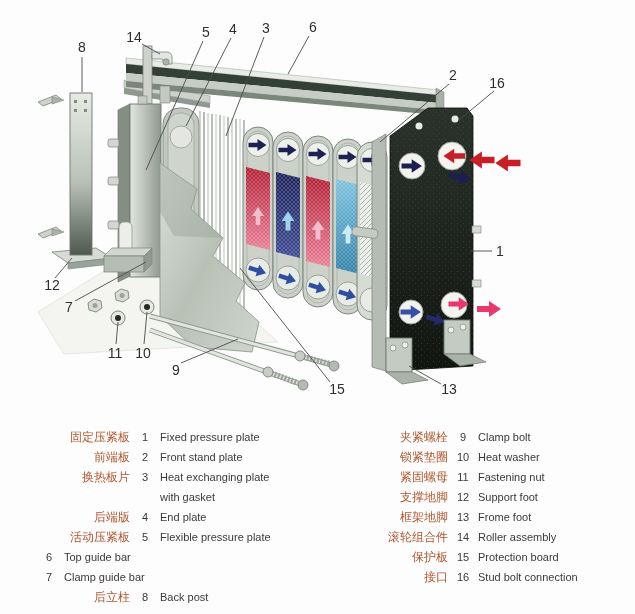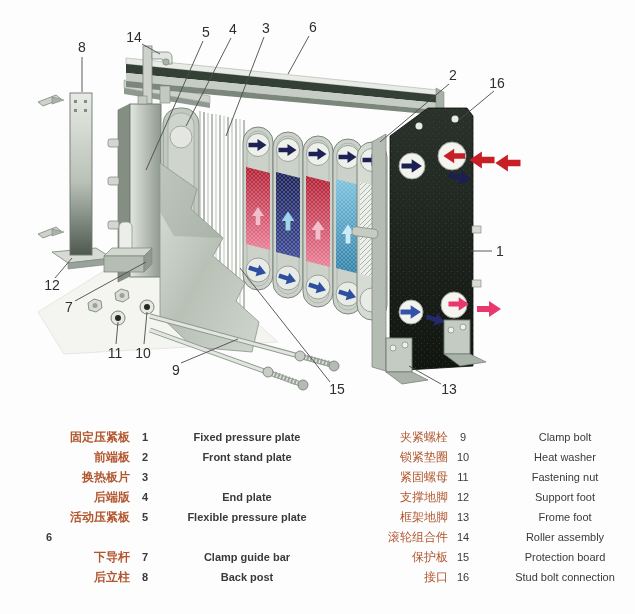--- a/index.html
+++ b/index.html
@@ -4,26 +4,26 @@
 <style>
   html,body{margin:0;padding:0;}
   body{
     width:635px;height:614px;position:relative;background:#fdfdfd;
     font-family:"Liberation Sans","DejaVu Sans",sans-serif;overflow:hidden;
   }
   #diagram{position:absolute;left:0;top:0;}
   .callout{font-size:14px;fill:#2e2e2e;font-family:"Liberation Sans","DejaVu Sans",sans-serif;}
   .leader{stroke:#4a4a4a;stroke-width:0.9;fill:none;}
   .legend{position:absolute;top:427px;font-size:11px;color:#3f3f3f;}
-  .legend-col-left{left:34px;width:300px;position:absolute;font-weight:bold;}
+  .legend-col-left{left:34px;width:300px;position:absolute;}
   .legend-col-right{left:352px;width:300px;position:absolute;}
   .lrow{display:flex;align-items:flex-start;line-height:20px;}
   .cn{width:96px;text-align:right;color:#b2562e;font-size:12px;flex:none;}
   .num{width:30px;text-align:center;flex:none;color:#3a3a3a;}
-  .en{flex:1;text-align:center;white-space:pre-line;color:#3a3a3a;}
+  .en{flex:1;text-align:left;white-space:pre-line;color:#3a3a3a;}
 </style>
 </head>
 <body>
 
 <svg id="diagram" width="635" height="425" viewBox="0 0 635 425">
   <defs>
     <linearGradient id="postGrad" x1="0" y1="0" x2="0" y2="1">
       <stop offset="0" stop-color="#e8ebe5"></stop>
         <stop offset="0.55" stop-color="#b9c1b7"></stop>
         <stop offset="1" stop-color="#4e584f"></stop>
@@ -320,36 +320,38 @@
         <span class="en">Fixed pressure plate</span>
       </div>
     <div class="lrow">
         <span class="cn">前端板</span>
         <span class="num">2</span>
         <span class="en">Front stand plate</span>
       </div>
     <div class="lrow">
         <span class="cn">换热板片</span>
         <span class="num">3</span>
+        <span class="en">Heat exchanging plate
+with  gasket</span>
       </div>
     <div class="lrow">
         <span class="cn">后端版</span>
         <span class="num">4</span>
         <span class="en">End plate</span>
       </div>
     <div class="lrow">
         <span class="cn">活动压紧板</span>
         <span class="num">5</span>
         <span class="en">Flexible pressure plate</span>
       </div>
     <div class="lrow">
         <span class="num">6</span>
-      </div>
-    <div class="lrow">
-        <span class="cn">下导杆</span>
+        <span class="en">Top guide bar</span>
+      </div>
+    <div class="lrow">
         <span class="num">7</span>
         <span class="en">Clamp guide bar</span>
       </div>
     <div class="lrow">
         <span class="cn">后立柱</span>
         <span class="num">8</span>
         <span class="en">Back post</span>
       </div>
   </div>
   <div class="legend-col-right">

